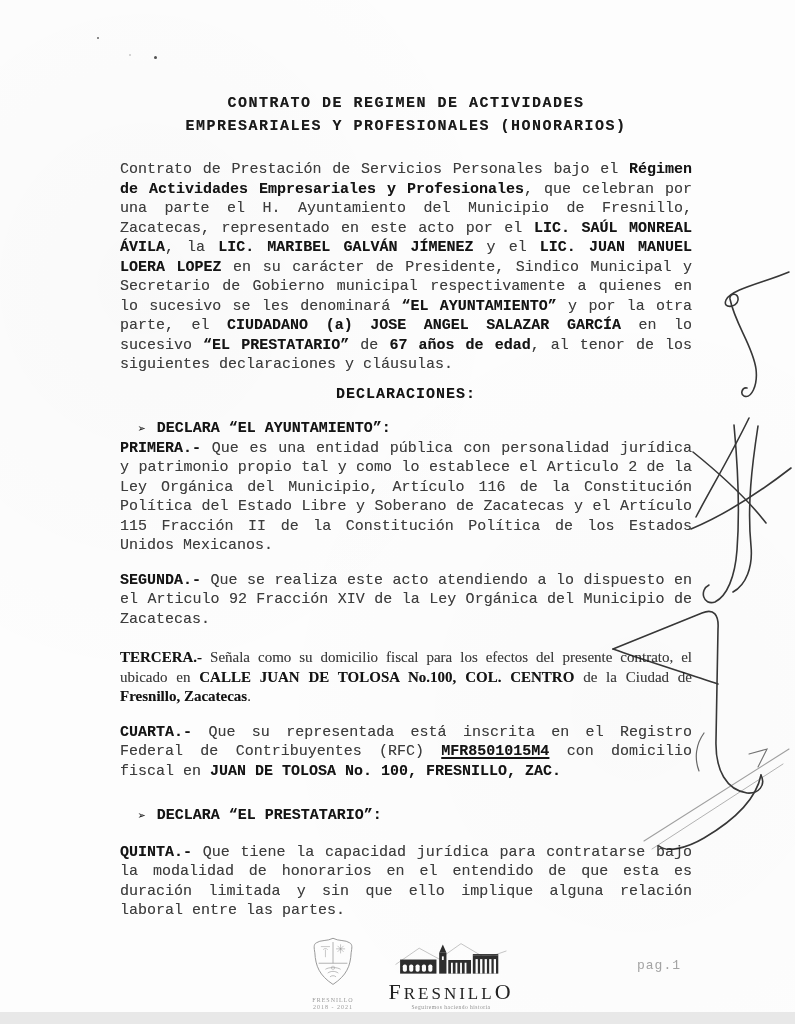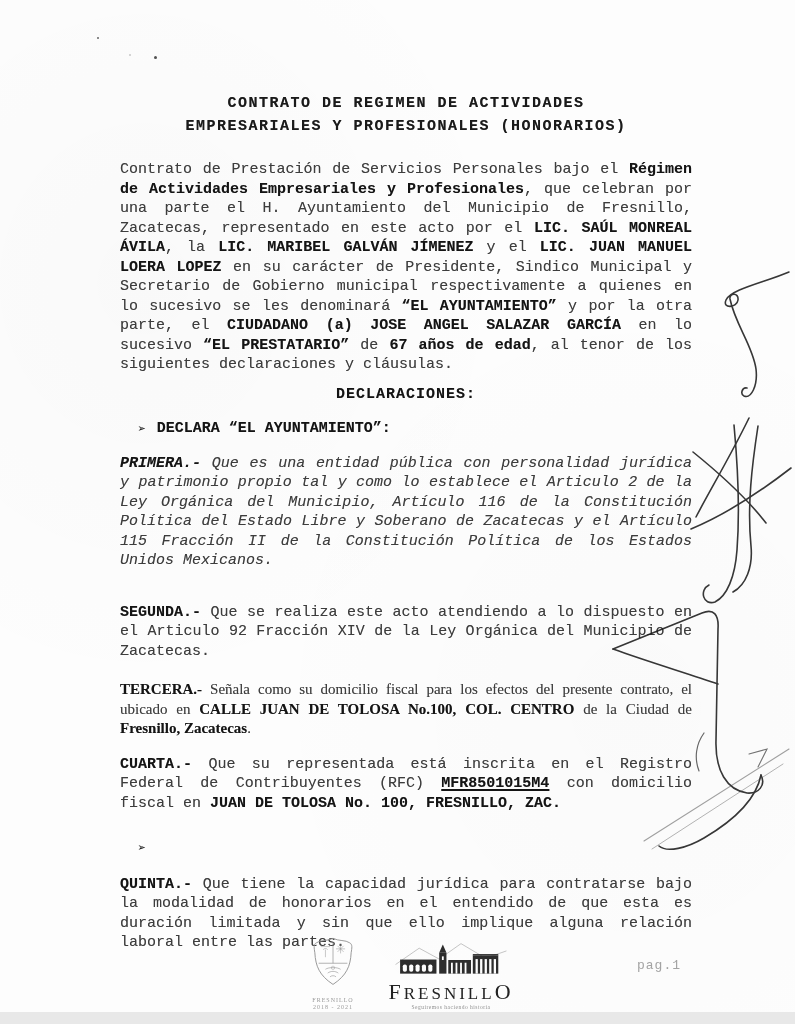--- a/index.html
+++ b/index.html
@@ -24,22 +24,22 @@
     text-shadow:0 0 .5px rgba(70,70,70,.45);
   }
   .block .bold{font-weight:bold;color:#141414;}
   .block .underline{text-decoration:underline;text-decoration-thickness:1.5px;text-underline-offset:2px;}
   .center-heading{text-align:center;font-weight:bold;color:#141414;letter-spacing:1px;}
   .bullet-heading{display:flex;gap:11px;padding-left:18px;font-weight:bold;color:#141414;text-align:left;}
   .bullet-heading .bullet{font-size:13px;color:#222;transform:translateY(1px);}
   [data-name="block-intro"]{margin-top:16px;}
   [data-name="block-declaraciones"]{margin-top:10px;}
   [data-name="block-declara-ayuntamiento"]{margin-top:15px;}
-  [data-name="block-primera"]{margin-top:15px;font-style:italic;}
-  [data-name="block-segunda"]{margin-top:32px;}
+  [data-name="block-primera"]{}
+  [data-name="block-segunda"]{margin-top:15px;}
   [data-name="block-tercera"]{margin-top:19px;font-family:Liberation Serif, serif;}
   [data-name="block-cuarta"]{margin-top:16px;}
   [data-name="block-declara-prestatario"]{margin-top:25px;}
   [data-name="block-quinta"]{margin-top:17px;}
   .footer-shield{position:absolute;left:300px;top:936px;width:66px;text-align:center;}
   .shield-caption{font-family:"Liberation Serif",serif;font-size:6px;line-height:7px;color:#9a9a9a;letter-spacing:1px;filter:blur(.3px);}
   .footer-logo{position:absolute;left:386px;top:940px;width:130px;text-align:center;}
   .logo-word{font-family:"Liberation Serif",serif;color:#222;letter-spacing:3px;line-height:18px;margin-top:-2px;white-space:nowrap;}
   .logo-word .mid{font-size:17px;}
   .logo-word .big{font-size:22px;}
@@ -74,20 +74,21 @@
         <div class="block bullet-heading" data-name="block-declara-ayuntamiento">
           <span class="bullet" data-name="arrow-bullet-icon">➢</span>
           <span data-name="heading-text"><span class="bold">DECLARA “EL AYUNTAMIENTO”:</span></span>
         </div>
         <div class="block paragraph" data-name="block-primera"><span class="bold">PRIMERA.- </span><span>Que es una entidad pública con personalidad jurídica y patrimonio propio tal y como lo establece el Articulo 2 de la Ley Orgánica del Municipio, Artículo 116 de la Constitución Política del Estado Libre y Soberano de Zacatecas y el Artículo 115 Fracción II de la Constitución Política de los Estados Unidos Mexicanos.</span></div>
         <div class="block paragraph" data-name="block-segunda"><span class="bold">SEGUNDA.- </span><span>Que se realiza este acto atendiendo a lo dispuesto en el Articulo 92 Fracción XIV de la Ley Orgánica del Municipio de Zacatecas.</span></div>
         <div class="block paragraph" data-name="block-tercera"><span class="bold">TERCERA.- </span><span>Señala como su domicilio fiscal para los efectos del presente contrato, el ubicado en </span><span class="bold">CALLE JUAN DE TOLOSA No.100, COL. CENTRO</span><span> de la Ciudad de </span><span class="bold">Fresnillo, Zacatecas</span><span>.</span></div>
         <div class="block paragraph" data-name="block-cuarta"><span class="bold">CUARTA.- </span><span>Que su representada está inscrita en el Registro Federal de Contribuyentes (RFC) </span><span class="bold underline">MFR8501015M4</span><span> con domicilio fiscal en </span><span class="bold">JUAN DE TOLOSA No. 100, FRESNILLO, ZAC.</span></div>
         <div class="block bullet-heading" data-name="block-declara-prestatario">
           <span class="bullet" data-name="arrow-bullet-icon">➢</span>
+          <span data-name="heading-text"><span class="bold">DECLARA “EL PRESTATARIO”:</span></span>
         </div>
         <div class="block paragraph" data-name="block-quinta"><span class="bold">QUINTA.- </span><span>Que tiene la capacidad jurídica para contratarse bajo la modalidad de honorarios en el entendido de que esta es duración limitada y sin que ello implique alguna relación laboral entre las partes.</span></div>
       </div>
   </div>
 
   <div class="footer-shield" data-name="municipal-shield-logo">
     <svg width="46" height="56" viewBox="0 0 60 74" data-name="shield-icon">
       <g fill="none" stroke="#8f8f8f" stroke-width="1.2">
         <path d="M30,3 C37,7 47,5 52,9 C56,11 55,16 54,22 C53,40 48,52 30,64 C12,52 7,40 6,22 C5,16 4,11 8,9 C13,5 23,7 30,3 Z"></path>
         <path d="M30,8 L30,36 M11,36 L49,36" stroke-width="0.9"></path>

